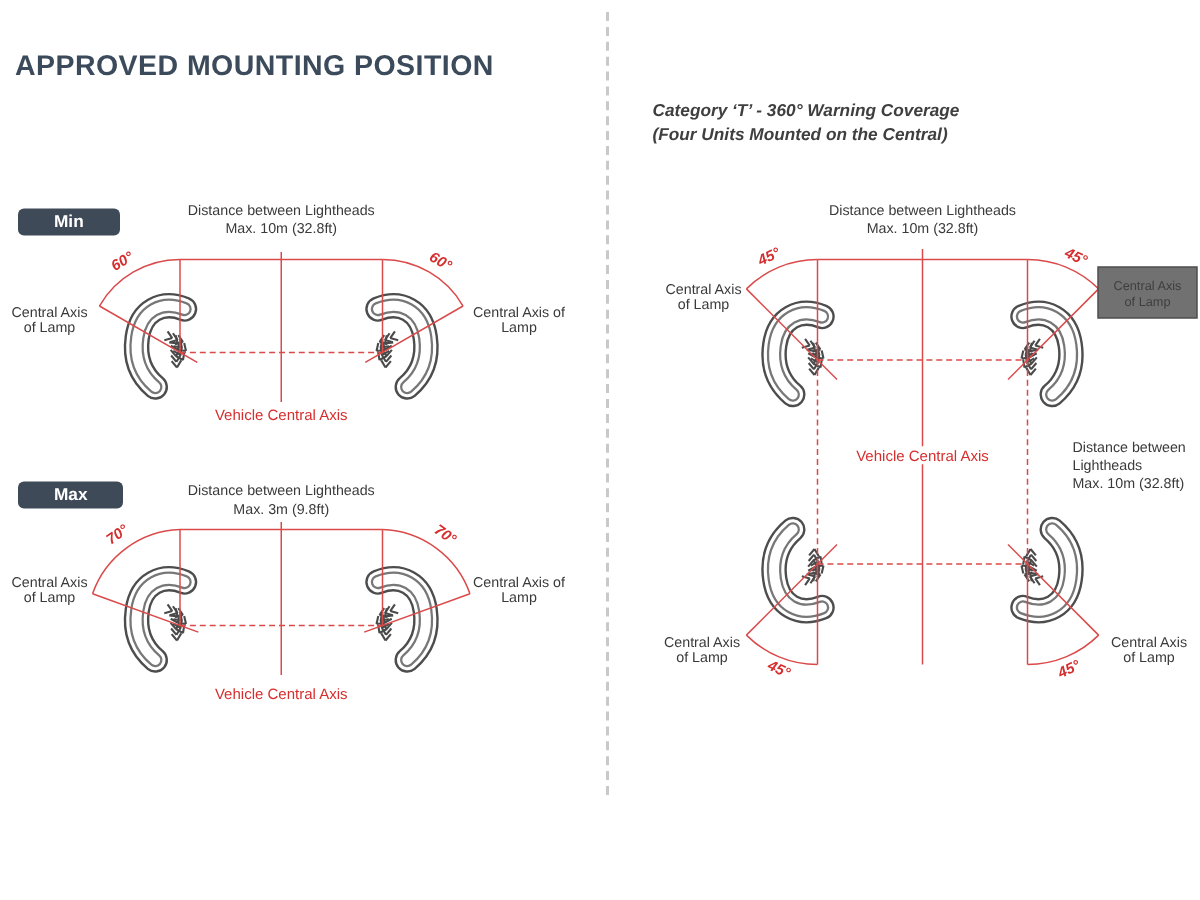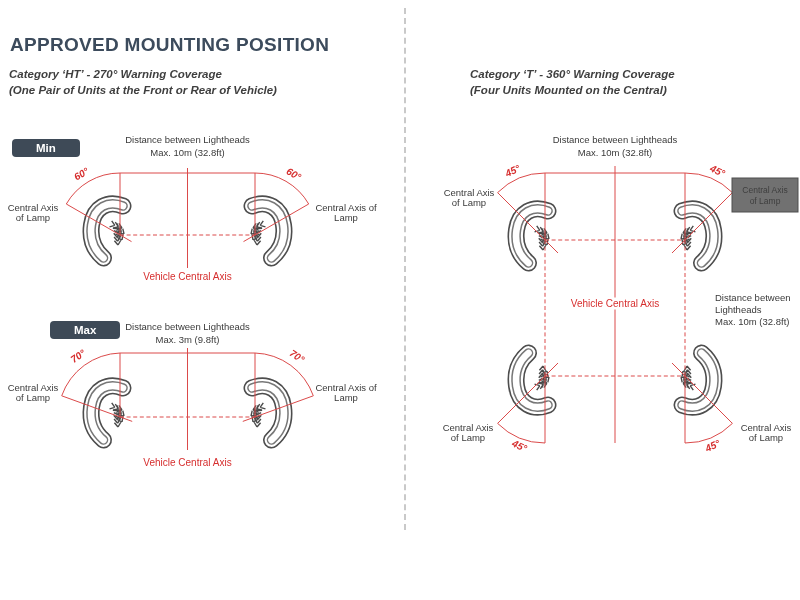--- a/index.html
+++ b/index.html
@@ -8,24 +8,24 @@
     --body-text:#3A3A3A; --highlight-box-bg:#717171; --highlight-box-border:#4E4E4E;
     --highlight-box-text:#3E3E3E; --divider:#C9C9C9;
   }
   html,body{margin:0;padding:0;background:#fff;}
   #page{position:relative;width:800px;height:600px;background:#fff;overflow:hidden;
         font-family:"Liberation Sans","DejaVu Sans",sans-serif;}
   #page-title{position:absolute;left:10px;top:34px;margin:0;font-size:19px;font-weight:bold;
         letter-spacing:.3px;color:var(--title-text,#3C4B5C);white-space:nowrap;}
   .sub{position:absolute;top:66px;font-size:11.5px;font-weight:bold;font-style:italic;
         color:var(--heading-text,#3F3F3F);line-height:16px;white-space:nowrap;}
-  .sub-left{left:9px;} .sub-right{left:435px;margin-left:35px;}
+  .sub-left{left:9px;} .sub-right{left:435px;}
   .badge{position:absolute;background:var(--badge-bg,#3E4A57);color:var(--badge-text,#fff);
         font-weight:bold;font-size:11.5px;line-height:14px;padding:2px 24px;border-radius:4px;}
-  #badge-min{left:12px;top:139px;} #badge-max{left:12px;top:321px;margin-left:38px;}
+  #badge-min{left:12px;top:139px;} #badge-max{left:12px;top:321px;}
   #divider{position:absolute;left:404px;top:8px;height:522px;width:0;
         border-left:2px dashed var(--divider,#C9C9C9);}
   svg{position:absolute;overflow:visible;}
   #svg-min{left:0;top:130px;} #svg-max{left:0;top:310px;} #svg-t{left:430px;top:130px;}
   .lp{fill:none;stroke-linecap:round;stroke-linejoin:round;}
   .l1{stroke:var(--lamp-outline,#4D4D4D);stroke-width:17;}
   .l2{stroke:#fff;stroke-width:13.8;}
   .l3{stroke:var(--lamp-inner,#777);stroke-width:9.6;}
   .l4{stroke:#fff;stroke-width:6.6;}
   .chev{stroke:#4A4A4A;stroke-width:1.4;fill:none;}
@@ -56,24 +56,20 @@
           <use href="#chev" transform="translate(4,-1) rotate(42)"></use>
           <use href="#chev" transform="translate(2,5) rotate(64)"></use>
           <use href="#chev" transform="translate(-2,10) rotate(85)"></use>
         </g>
       </g>
     </defs>
   </svg>
 
   <h1 id="page-title">APPROVED MOUNTING POSITION</h1>
 
-  <div class="sub sub-left">
-    <div>Category ‘HT’ - 270° Warning Coverage</div>
-    <div>(One Pair of Units at the Front or Rear of Vehicle)</div>
-  </div>
   <div class="sub sub-right">
     <div>Category ‘T’ - 360° Warning Coverage</div>
     <div>(Four Units Mounted on the Central)</div>
   </div>
 
   <div id="divider"></div>
 
   <span id="badge-min" class="badge">Min</span>
   <span id="badge-max" class="badge">Max</span>
 

